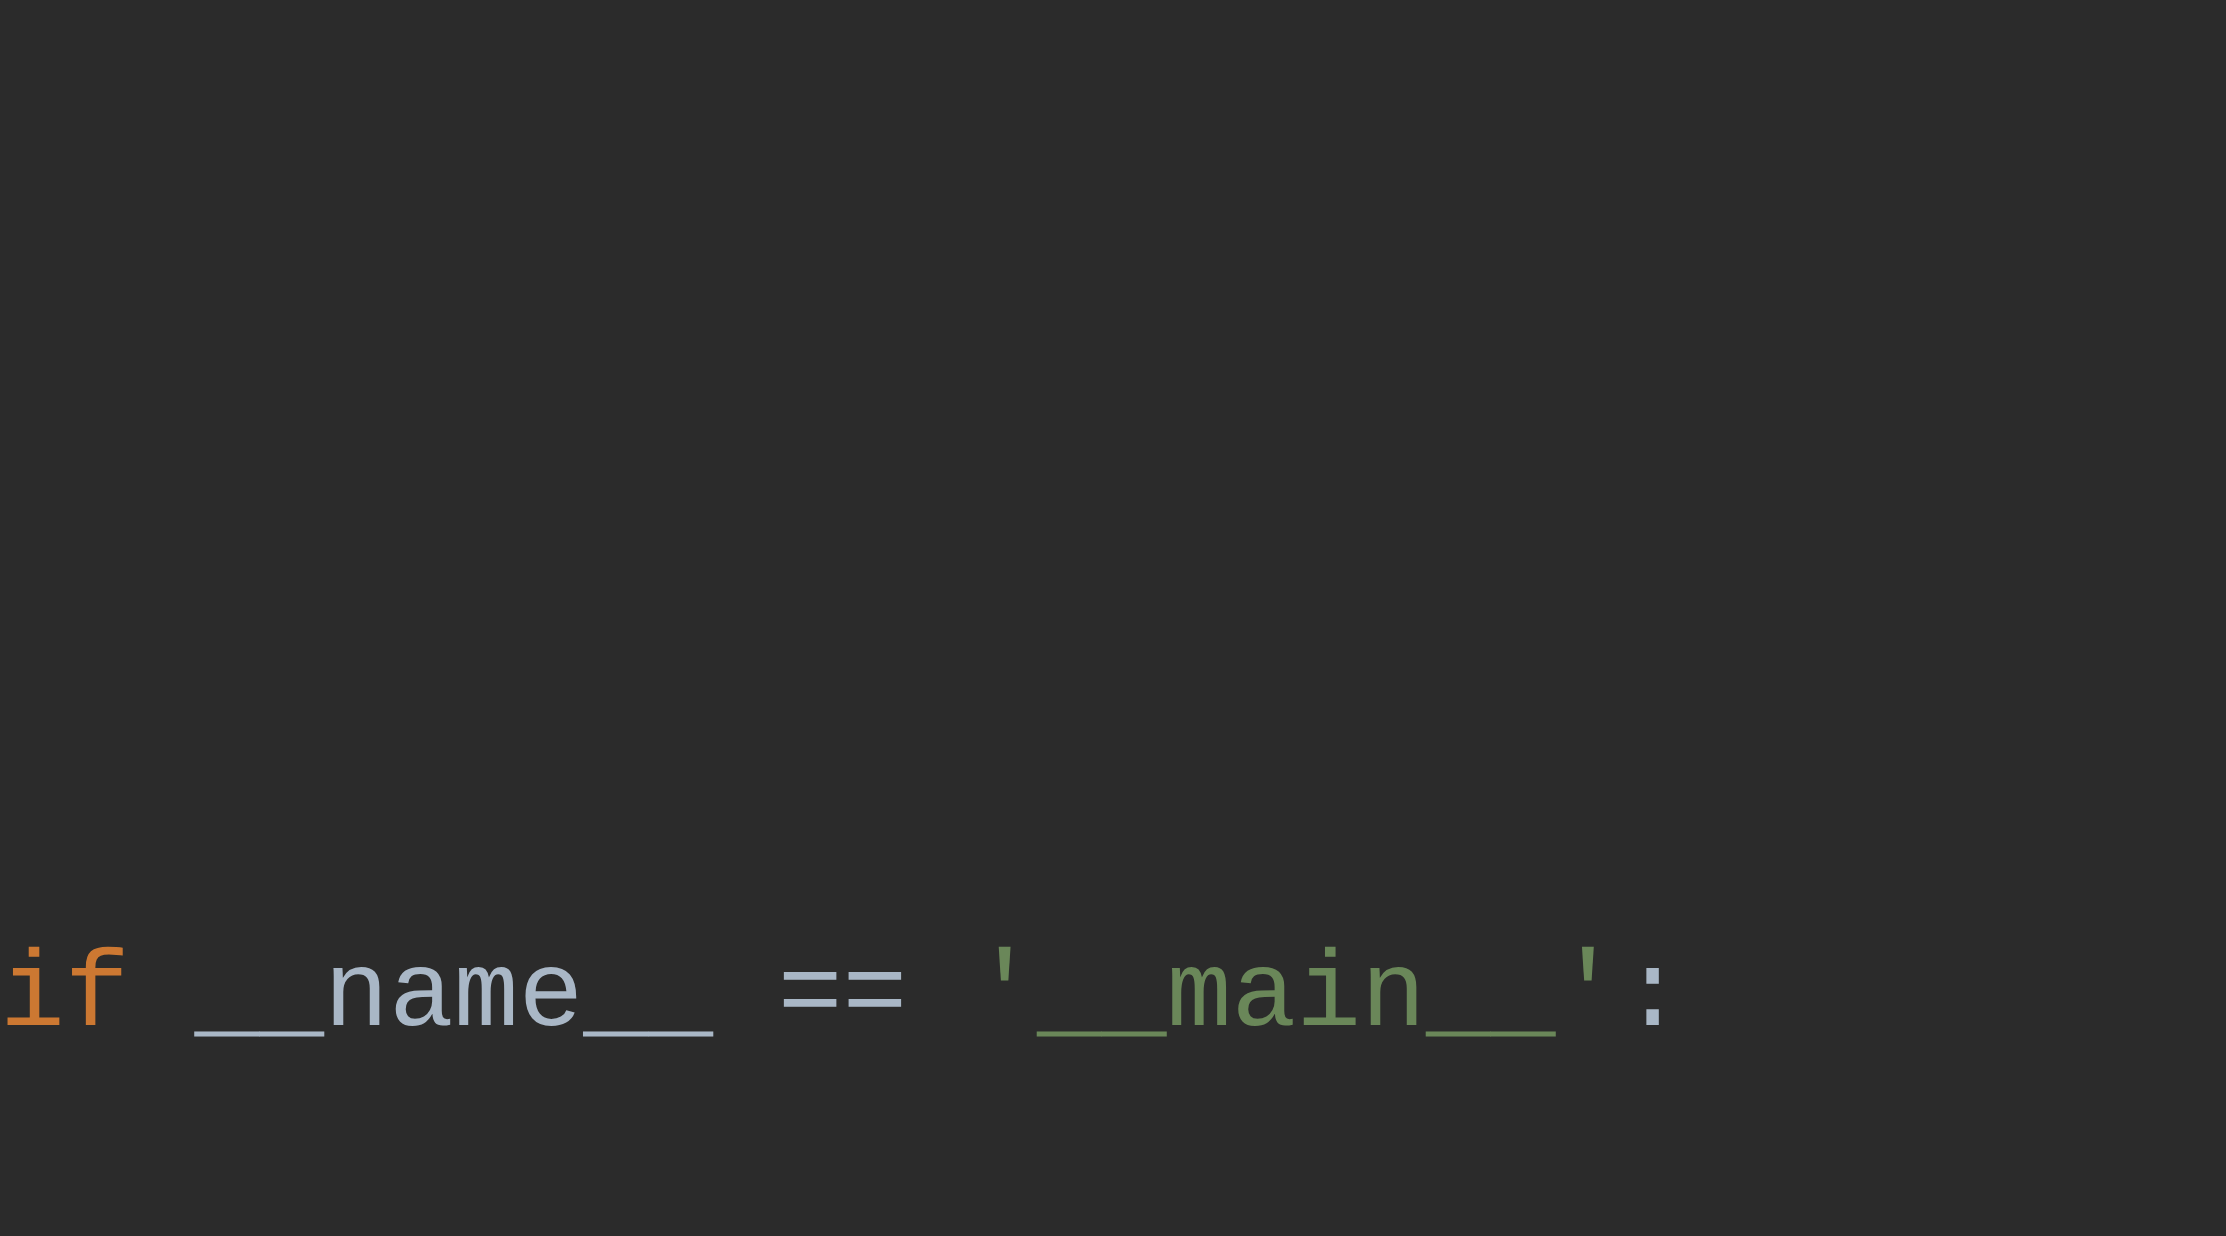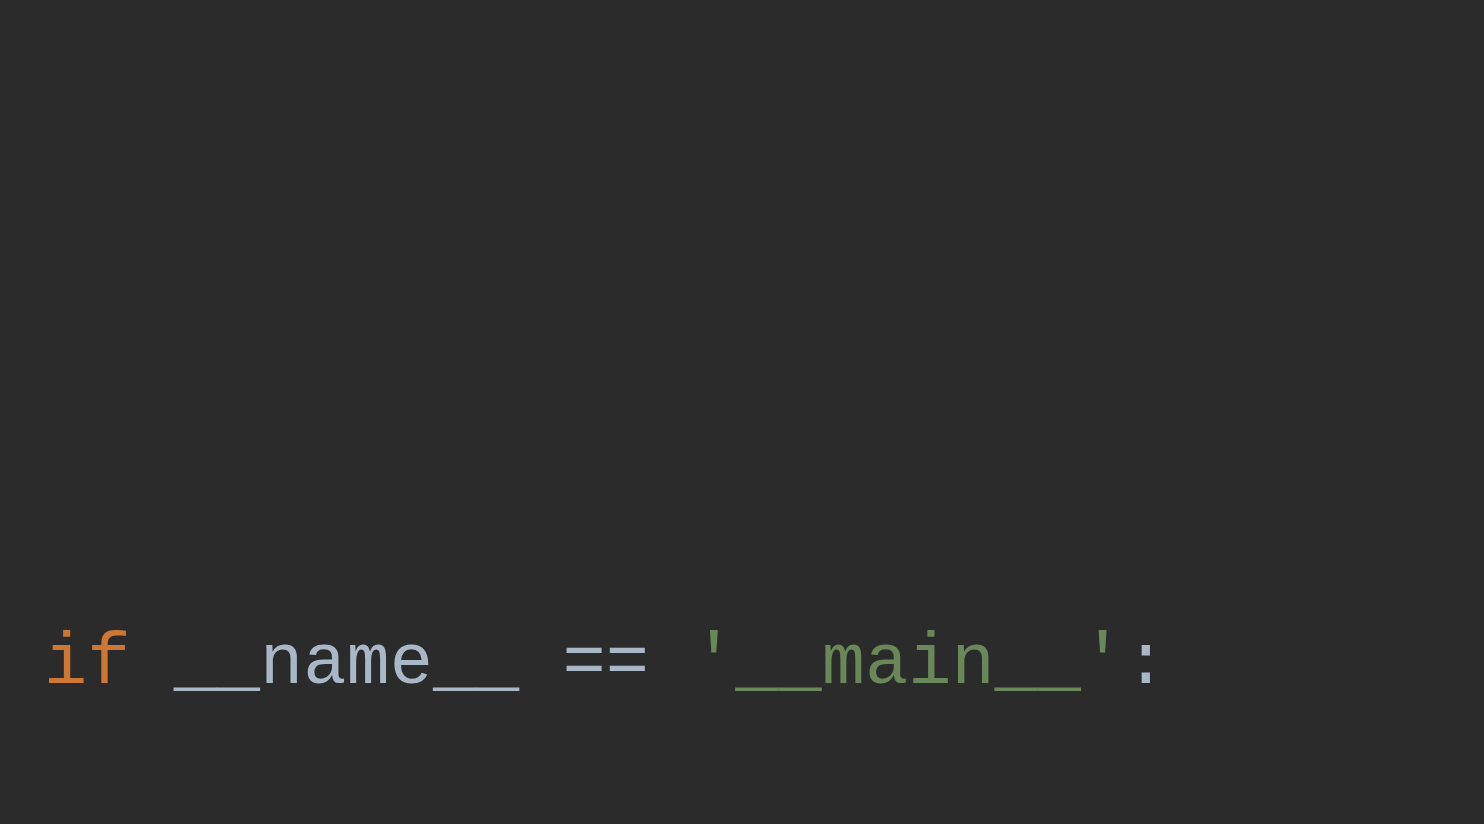--- a/index.html
+++ b/index.html
@@ -16,21 +16,20 @@
       padding: 10px 0;
       white-space: pre;
       letter-spacing: 0px;
     }
     .code-editor {
       padding-top: 60px;
     }
     .line {
       display: block;
       white-space: pre;
-      padding-left: 44px;
     }
     .keyword {
       color: #cc7832;
     }
     .default {
       color: #a9b7c6;
     }
     .string {
       color: #6a8759;
     }

